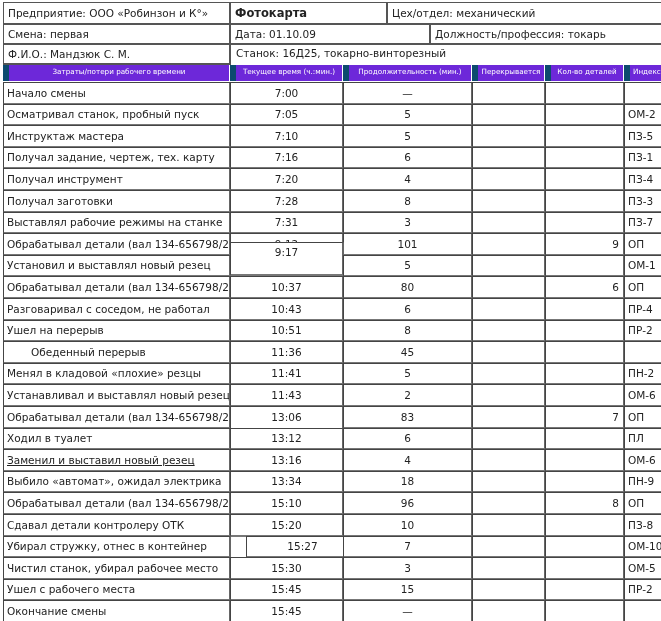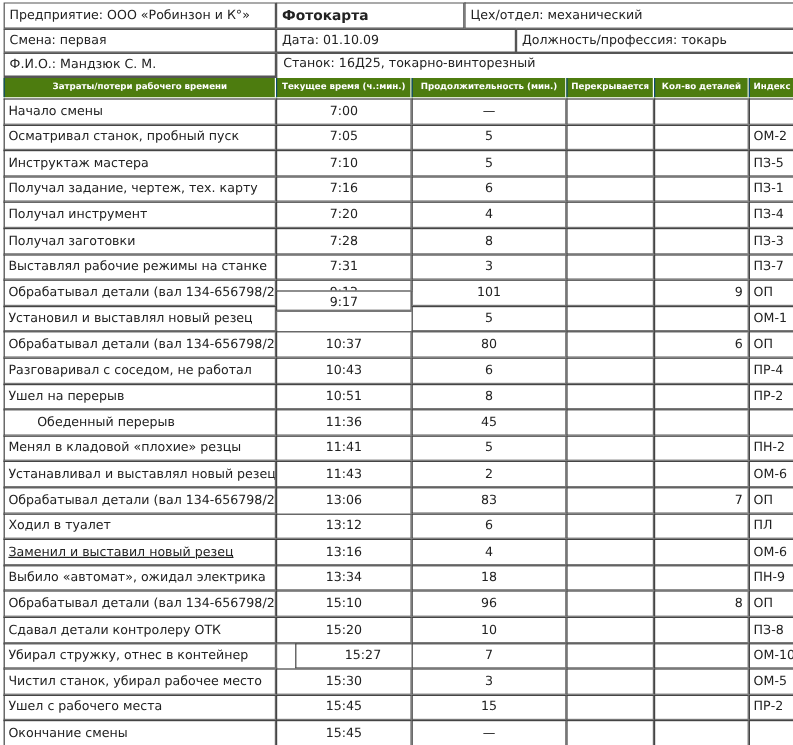--- a/index.html
+++ b/index.html
@@ -2,22 +2,22 @@
 <html><head>
 <meta charset="utf-8">
 <style>
   html, body { margin: 0; padding: 0; background: #ffffff; }
   body { width: 661px; height: 621px; overflow: hidden; position: relative;
          font-family: "DejaVu Sans", sans-serif; color: #222; }
   .cell { position: absolute; box-sizing: border-box; font-size: 10.5px;
           line-height: 18px; white-space: nowrap; overflow: hidden; }
   .info { border: 1px solid #555; border-right: 2px solid #555; border-bottom: 2px solid #555; padding-left: 4px; background:#fff; }
   .title { font-weight: bold; font-size: 11.5px; }
-  .hdr { background: #4d7c0f; color: #ffffff; font-weight: bold; font-size: 7.2px;
-         text-align: center; line-height: 14px; border-right: 2px solid #fff; border-left: 1px solid #0c4a6e; }
+  .hdr { background: #6d28d9; color: #ffffff; font-weight: normal; font-size: 7.2px;
+         text-align: center; line-height: 14px; border-right: 2px solid #fff; border-left: 6px solid #0c4a6e; }
   .hdr.left { text-align: left; padding-left: 3px; }
   .td { border: 1px solid #444; border-right: 2px solid #666; border-bottom: 2px solid #777; background:#fff; }
   .td.txt { padding-left: 3px; }
   .td.c { text-align: center; }
   .td.r { text-align: right; padding-right: 4px; }
 </style>
 </head>
 <body>
 
 <div class="cell info" style="left:3px;top:2px;width:228px;height:23px;line-height:20px;">Предприятие: ООО «Робинзон и К°»</div>
@@ -100,21 +100,21 @@
     <div>
       <div class="cell td txt" style="left: 3px; top: 233px; width: 228px; height: 23px; line-height: 20px;">Обрабатывал детали (вал 134-656798/24)</div>
       <div class="cell td c" style="left: 230px; top: 233px; width: 114px; height: 23px; line-height: 20px;">9:12</div>
       <div class="cell td c" style="left: 343px; top: 233px; width: 130px; height: 23px; line-height: 20px;">101</div>
       <div class="cell td c" style="left: 472px; top: 233px; width: 74px; height: 23px; line-height: 20px;"></div>
       <div class="cell td r" style="left: 545px; top: 233px; width: 80px; height: 23px; line-height: 20px;">9</div>
       <div class="cell td txt" style="left: 624px; top: 233px; width: 40px; height: 23px; line-height: 20px; border-right: none;">ОП</div>
     </div>
     <div>
       <div class="cell td txt" style="left: 3px; top: 255px; width: 228px; height: 22px; line-height: 19px;">Установил и выставлял новый резец</div>
-      <div class="cell td c" style="left: 230px; top: 242px; width: 114px; height: 18px; line-height: 19px;">9:17</div>
+      <div class="cell td c" style="left: 230px; top: 242px; width: 114px; height: 34px; line-height: 19px;">9:17</div>
       <div class="cell td c" style="left: 343px; top: 255px; width: 130px; height: 22px; line-height: 19px;">5</div>
       <div class="cell td c" style="left: 472px; top: 255px; width: 74px; height: 22px; line-height: 19px;"></div>
       <div class="cell td r" style="left: 545px; top: 255px; width: 80px; height: 22px; line-height: 19px;"></div>
       <div class="cell td txt" style="left: 624px; top: 255px; width: 40px; height: 22px; line-height: 19px; border-right: none;">ОМ-1</div>
     </div>
     <div>
       <div class="cell td txt" style="left: 3px; top: 276px; width: 228px; height: 23px; line-height: 20px;">Обрабатывал детали (вал 134-656798/24)</div>
       <div class="cell td c" style="left: 230px; top: 276px; width: 114px; height: 23px; line-height: 20px;">10:37</div>
       <div class="cell td c" style="left: 343px; top: 276px; width: 130px; height: 23px; line-height: 20px;">80</div>
       <div class="cell td c" style="left: 472px; top: 276px; width: 74px; height: 23px; line-height: 20px;"></div>

